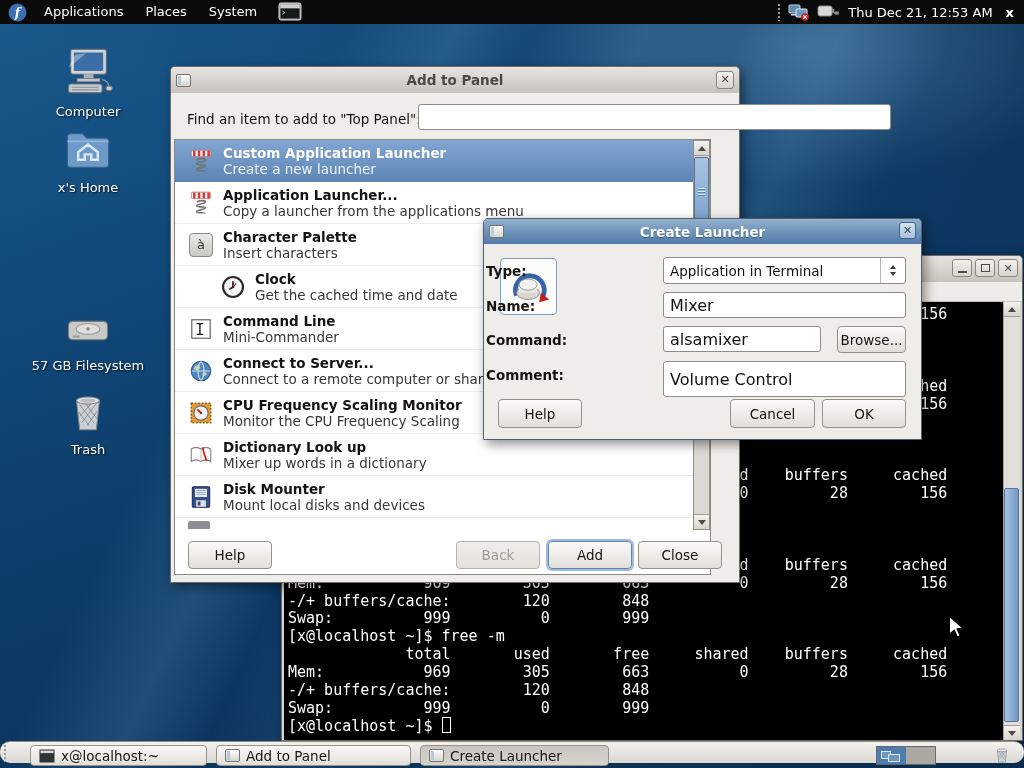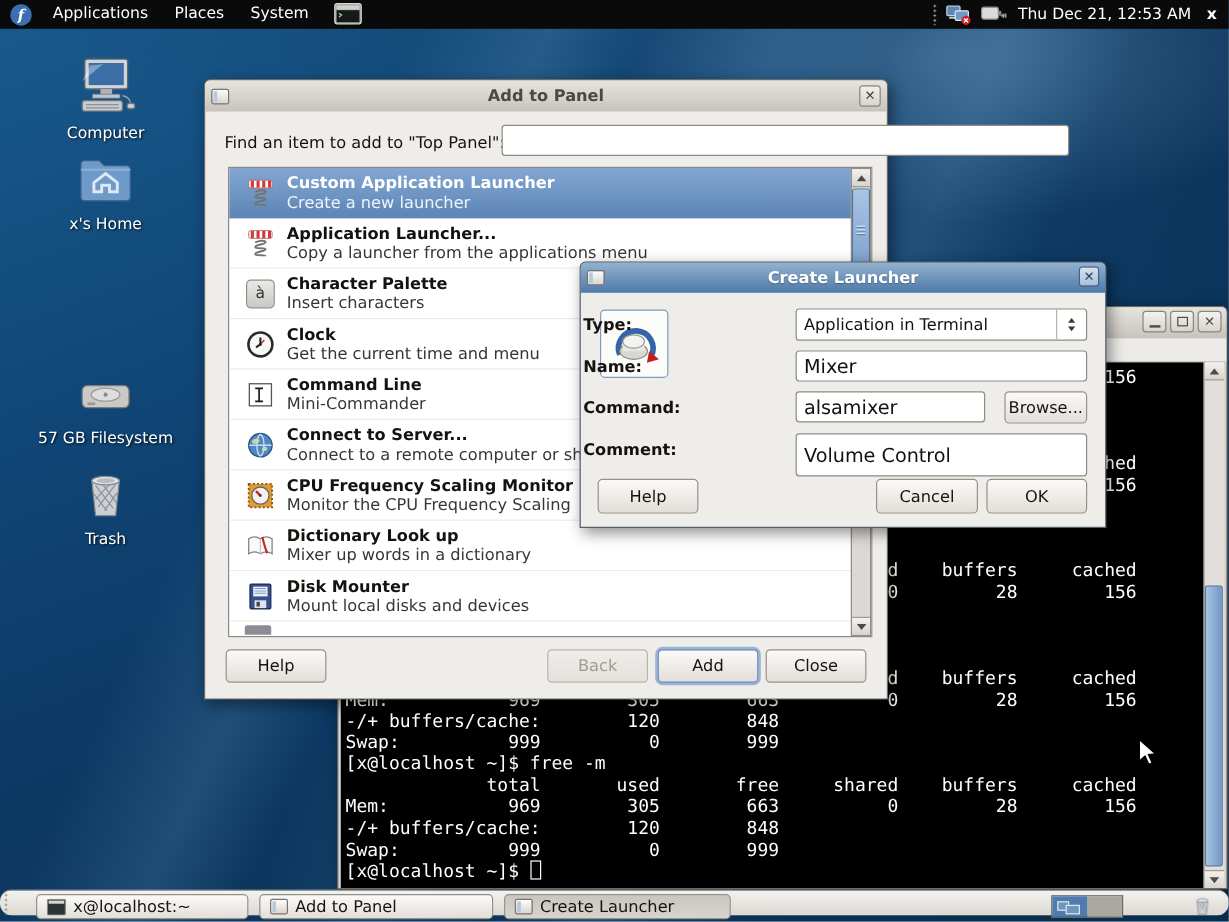--- a/index.html
+++ b/index.html
@@ -54,21 +54,21 @@
   .btn.disabled { color:#a09c94; border-color:#b8b4ac; background:linear-gradient(#EFEDEA,#E4E1DC); }
   .btn.focus { box-shadow:0 0 0 2px rgba(98,140,200,.6); border-color:#5d84b4; }
   .entry { border:1px solid #8f8c86; border-radius:3px; background:#fff; font-size:16px;
            font-family:inherit; color:#111; padding:0 6px; }
   .flabel { font-weight:bold; font-size:13.5px; color:#15130f; text-align:left; }
 
   
   .atp { left:170px; top:66px; width:570px; height:517px; background:#EFEDE9; z-index:20; }
   .atp-find { left:16px; top:44px; font-size:13.5px; color:#15130f; }
   .atp-search { left:247px; top:37px; width:473px; height:26px; }
-  .list { left:19px; top:72px; width:537px; height:392px; background:#fff; border:1px solid #8c8983; overflow:hidden; }
+  .list { left:3px; top:72px; width:537px; height:436px; background:#fff; border:1px solid #8c8983; overflow:hidden; }
   .row { position:absolute; left:0; width:519px; height:42px; border-bottom:1px solid #ececec;
          display:flex; align-items:center; }
   .row .ric { width:26px; height:26px; margin:0 9px 0 13px; flex:0 0 auto; position:relative; }
   .row .titles { line-height:16px; font-size:13.5px; }
   .row .t1 { font-weight:bold; color:#15130f; }
   .row .t2 { color:#393733; }
   .row.sel { background:linear-gradient(#83A6D2,#5B85B5); border-bottom:none; }
   .row.sel .t1 { color:#fff; } .row.sel .t2 { color:#eef3fa; }
   .keycap { width:24px; height:24px; margin:1px; background:linear-gradient(#e9e9e6,#c9c9c4); border:1px solid #8a8a86;
             border-radius:4px; text-align:center; line-height:22px; font-size:13px; color:#333; }
@@ -271,32 +271,32 @@
     <div class="row" style="top:84px;">
       <div class="ric">
         <div class="keycap"><span>à</span></div>
       </div>
       <div class="titles">
         <div class="t1">Character Palette</div>
         <div class="t2">Insert characters</div>
       </div>
     </div>
 
-    <div class="row" style="top:126px;">
+    <div class="row" style="top:126px;padding-left:32px;">
       <div class="ric">
         <svg width="26" height="26" viewBox="0 0 24 24">
           <circle cx="12" cy="12" r="9.2" fill="#f8f8f6" stroke="#2b2b2b" stroke-width="2"></circle>
           <path d="M12 12V6.6M12 12l-3.4 2.2" stroke="#222" stroke-width="1.6"></path>
           <path d="M12 12l3-3.4" stroke="#c22" stroke-width="1.1"></path>
           <circle cx="12" cy="12" r="1.1" fill="#222"></circle>
         </svg>
       </div>
       <div class="titles">
         <div class="t1">Clock</div>
-        <div class="t2">Get the current time and menu</div>
+        <div class="t2">Get the cached time and date</div>
       </div>
     </div>
 
     <div class="row" style="top:168px;">
       <div class="ric">
         <svg width="26" height="26" viewBox="0 0 24 24">
           <rect x="3.5" y="3.5" width="17" height="17" fill="#fff" stroke="#555"></rect>
           <path d="M8 7h6M11 7v10M8 17h6" stroke="#1a1a1a" stroke-width="1.3" fill="none"></path>
         </svg>
       </div>

